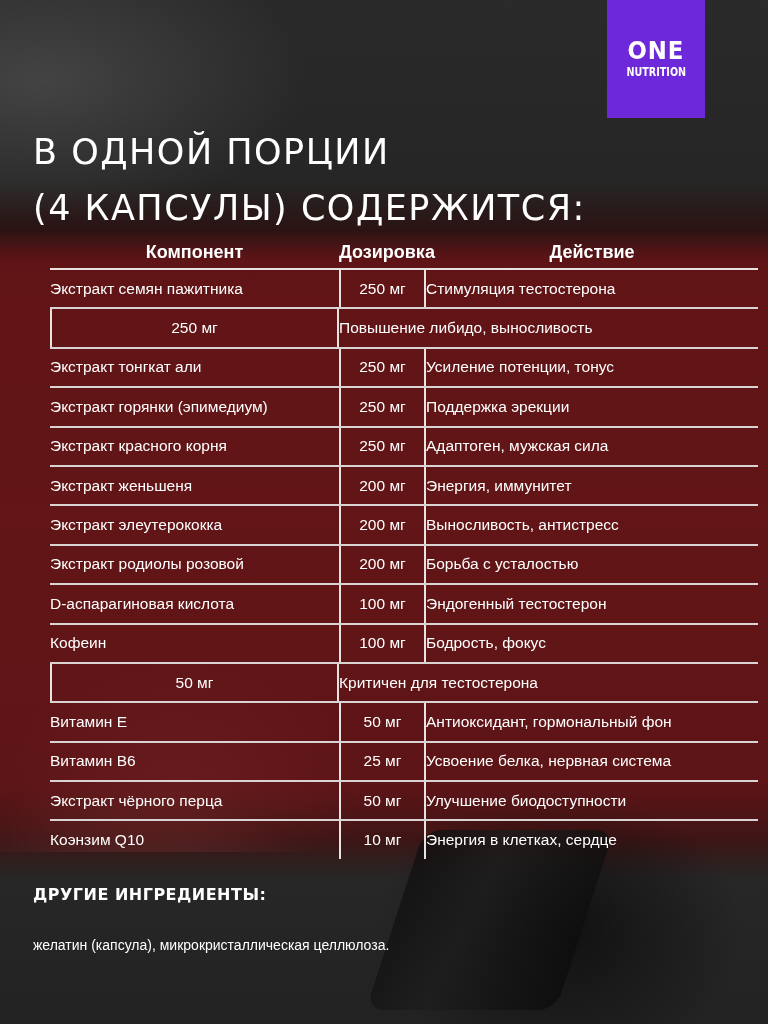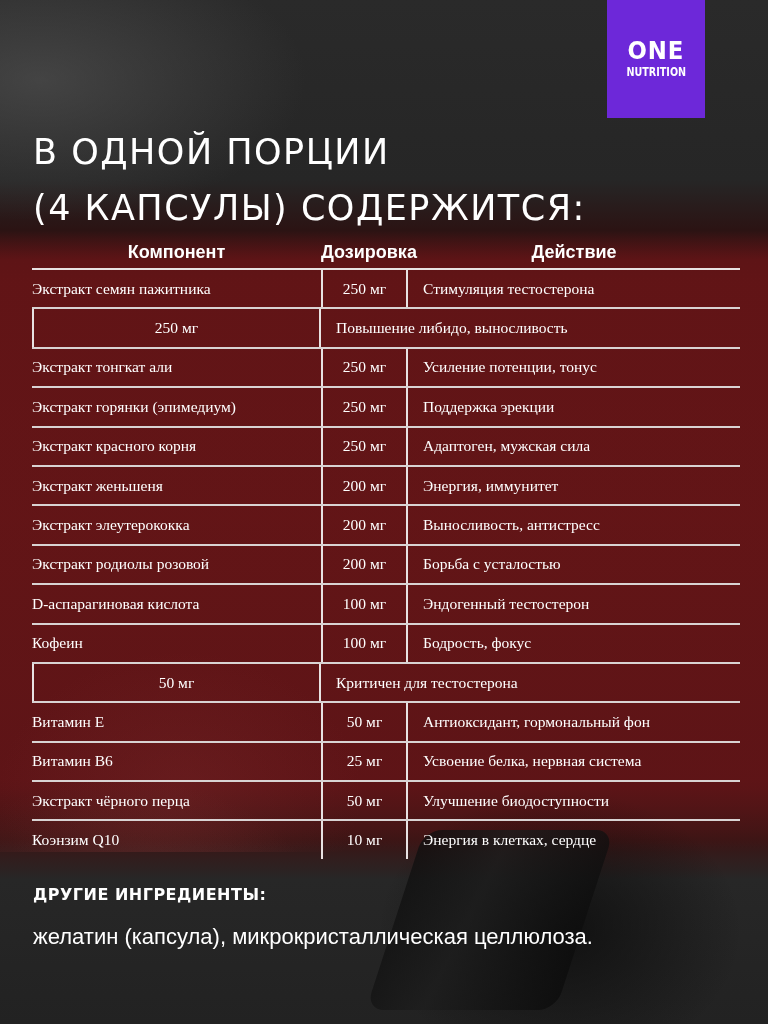--- a/index.html
+++ b/index.html
@@ -44,48 +44,48 @@
       font-family: "DejaVu Sans", sans-serif; font-weight: bold; font-size: 12px;
       letter-spacing: 0px; line-height: 14px; transform: scaleX(0.8); margin-top: 3px;
     }
     .title {
       position: absolute; left: 33px; top: 118px;
       font-family: "DejaVu Sans", sans-serif;
       font-size: 35px; line-height: 44px; letter-spacing: 1.5px;
       font-weight: normal; text-transform: uppercase;
     }
     .title div { white-space: nowrap; margin-top: 12px; }
-    .table-wrap { position: absolute; left: 32px; top: 236px; width: 708px; }
+    .table-wrap { position: absolute; left: 50px; top: 236px; width: 708px; }
     .thead {
       display: grid; grid-template-columns: 289px 87px 332px;
       height: 32px; align-items: center;
       font-size: 18px; font-weight: bold;
     }
     .thead div { text-align: center; }
     .thead .h-dose { text-align: center; }
     .hline { height: 2px; background: #e8e2e2; }
     .row {
       display: grid; grid-template-columns: 289px 87px 332px;
       height: 37.4px; align-items: center;
-      font-size: 15.5px; position: relative; font-family: Liberation Serif, serif;
+      font-size: 15.5px; position: relative;
     }
     .row .c1 { padding-left: 0; white-space: nowrap; }
     .row .c2 { text-align: center; border-left: 2px solid #e8e2e2; border-right: 2px solid #e8e2e2; height: 100%; display:flex; align-items:center; justify-content:center; }
-    .row .c3 { padding-left: 15px; white-space: nowrap; }
+    .row .c3 { white-space: nowrap; }
     .sep { height: 2px; background: #d9d3d3; }
     .other {
       position: absolute; left: 33px; top: 880px;
     }
     .other-title {
       font-family: "DejaVu Sans", sans-serif;
       font-size: 16px; font-weight: bold; letter-spacing: 0.5px; line-height: 30px;
       text-transform: uppercase;
     }
     .other-text {
-      font-size: 22px; line-height: 30px; margin-top: 12px;
+      font-size: 14px; line-height: 30px; margin-top: 20px;
     }
   </style>
 </head>
 <body>
 
 <div class="bg"></div>
 <div class="bg-red"></div>
 <div class="dumbbell"></div>
 
 <div class="logo">

